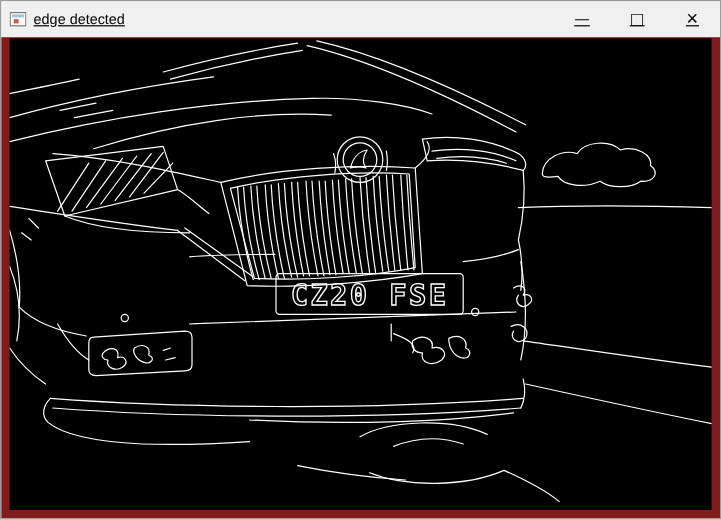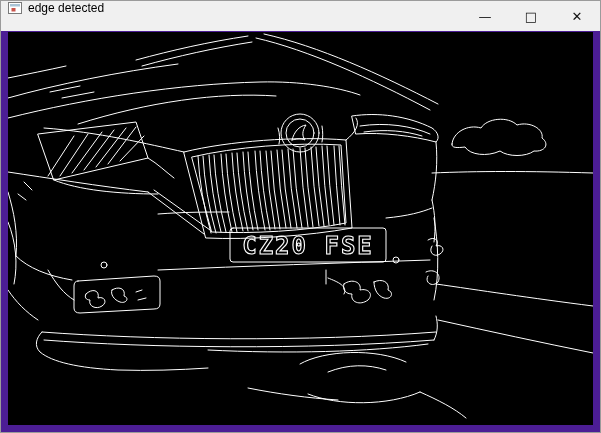--- a/index.html
+++ b/index.html
@@ -1,33 +1,34 @@
 <!DOCTYPE html>
 <html><head>
 <meta charset="utf-8">
 <style>
   html,body{margin:0;padding:0;background:#ffffff;font-family:"Liberation Sans",sans-serif;}
   .app-window{
     position:relative;width:601px;height:433px;box-sizing:border-box;
     border:1px solid #9b9b9b;background:#f0f0f0;overflow:hidden;
   }
   .titlebar{
-    height:30px;display:flex;align-items:flex-start;background:#f0f0f0;
+    height:30px;display:flex;align-items:center;background:#f0f0f0;
     user-select:none;
+    text-decoration:underline;
   }
   .title-left{display:flex;align-items:center;gap:6px;padding-left:7px;flex:1;min-width:0;}
   .title-text{font-size:12px;color:#000;white-space:nowrap;}
   .controls{display:flex;}
   .ctrl{
     width:46px;height:30px;display:flex;align-items:center;justify-content:center;
     font-size:13px;color:#111;background:transparent;border:none;padding:0;cursor:default;
     font-family:"DejaVu Sans","Liberation Sans",sans-serif;
   }
   .client{
-    box-sizing:border-box;height:401px;padding:1px 7px 7px 7px;background:#4c1d95;
+    box-sizing:border-box;height:401px;padding:1px 7px 7px 7px;background:#7f1d1d;
   }
   .canvas{
     width:585px;height:393px;background:#000;display:block;
   }
   .edge-svg path,.edge-svg circle,.edge-svg rect,.edge-svg line{
     stroke:#ffffff;fill:none;stroke-width:1;stroke-linecap:round;stroke-linejoin:round;
   }
   .plate-text{
     font-family:"DejaVu Sans Mono","Liberation Mono",monospace;
     font-weight:bold;font-size:24px;letter-spacing:2px;

